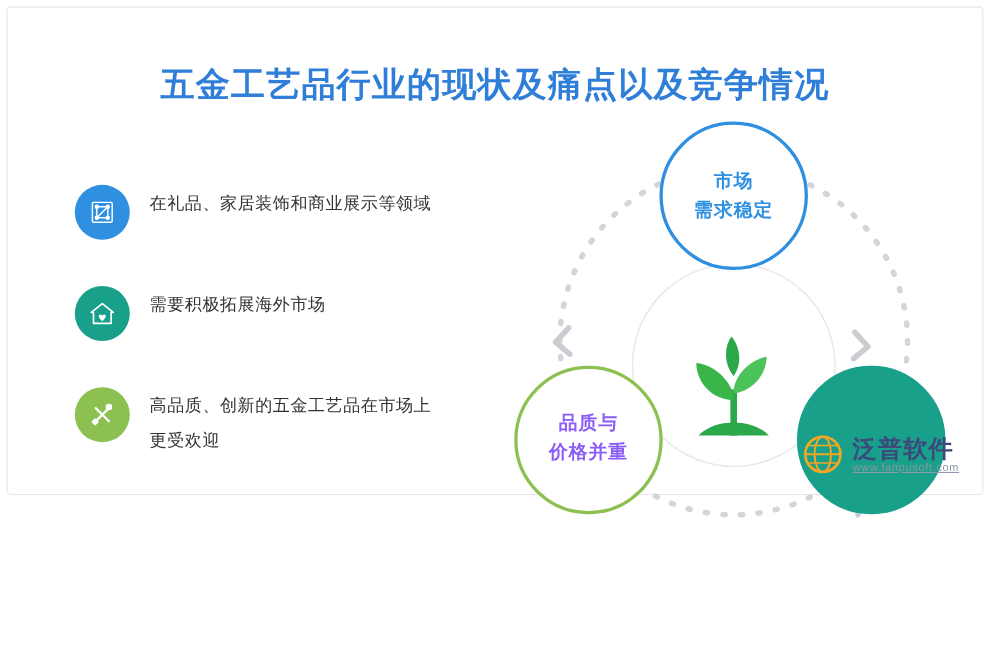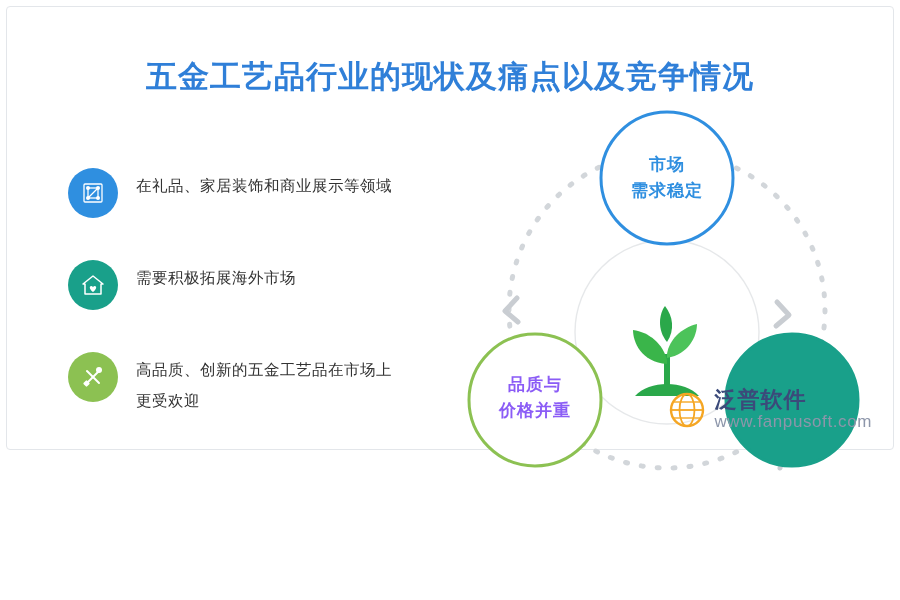--- a/index.html
+++ b/index.html
@@ -114,23 +114,24 @@
   }
   .logo-texts { line-height: 1.15; }
   .logo-name {
     font-size: 22px;
     font-weight: bold;
     color: #3b4a7a;
     font-family: "Liberation Serif", serif;
     letter-spacing: 1px;
   }
   .logo-url {
-    font-size: 17px;
+    font-size: 10px;
     color: #8d96aa;
     letter-spacing: 0.6px;
+    text-decoration: underline;
   }
 </style>
 </head>
 <body>
 
 <div class="page">
   <div class="frame-border"></div>
 
   <div class="title">五金工艺品行业的现状及痛点以及竞争情况</div>
 

